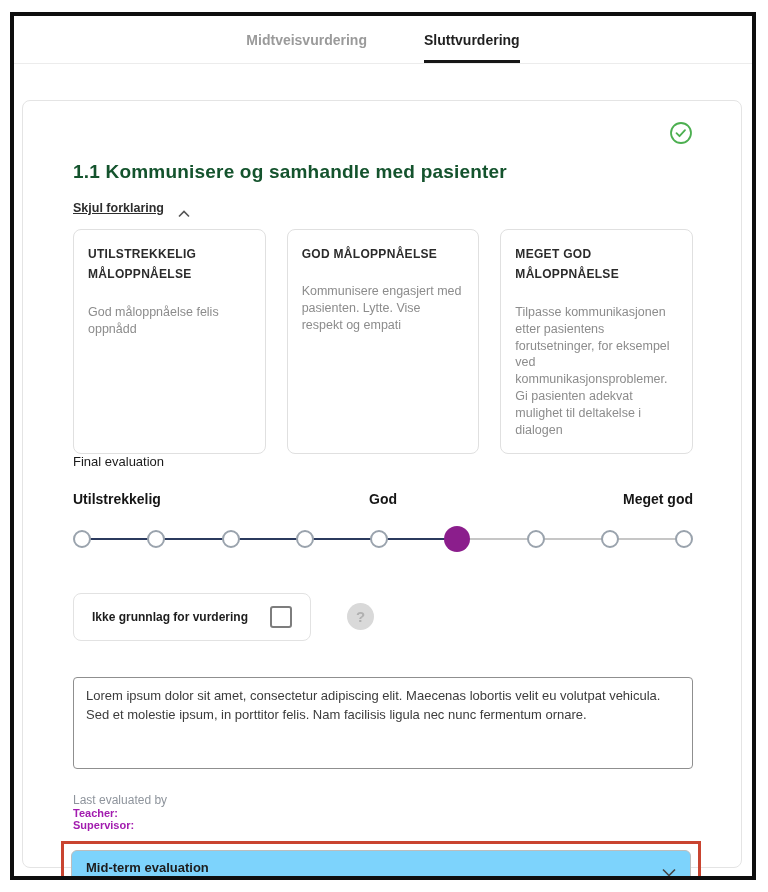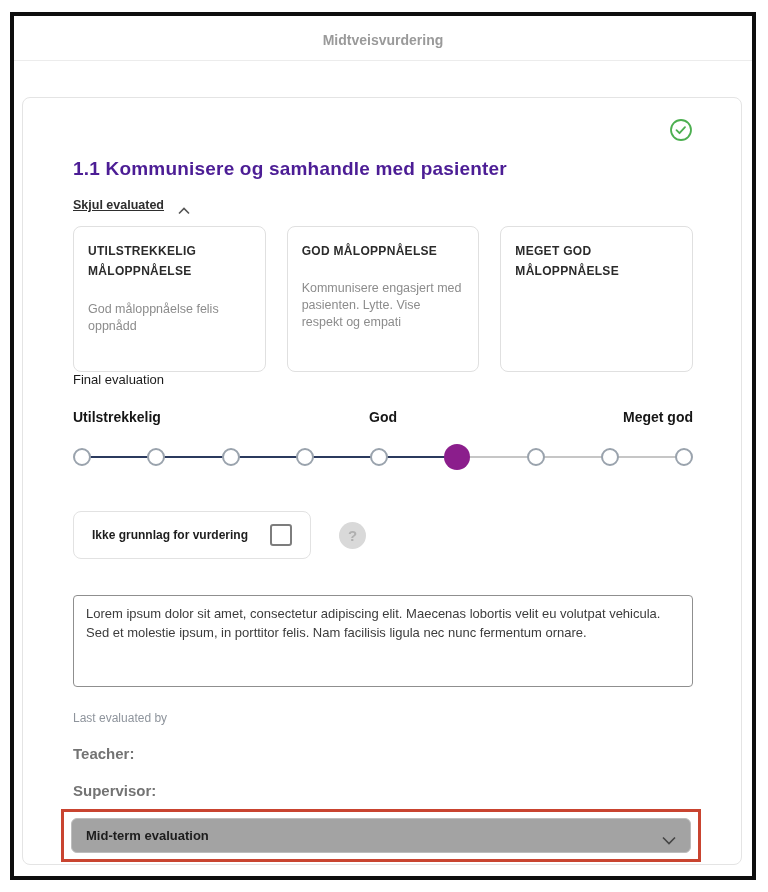--- a/index.html
+++ b/index.html
@@ -10,21 +10,21 @@
   .tabbar { display:flex; justify-content:center; gap:57px; padding-top:16px; border-bottom:1px solid #ececec; }
   .tab { font-size:14px; font-weight:bold; color:#9a9a9a; padding-bottom:12px; cursor:pointer; }
   .tab.active { color:#1f1f1f; border-bottom:3px solid #161616; }
 
   
   .card { margin:36px 10px 8px 8px; border:1px solid #e4e4e4; border-radius:8px; background:#fff; padding:20px 48px 34px 50px; height:768px; }
 
   .status-row { display:flex; justify-content:flex-end; }
   .check-circle { width:24px; height:24px; }
 
-  .section-title { margin-top:16px; font-size:19px; font-weight:bold; color:#4c1d95; letter-spacing:.2px; }
+  .section-title { margin-top:16px; font-size:19px; font-weight:bold; color:#14532d; letter-spacing:.2px; }
 
   .toggle-row { margin-top:18px; display:flex; align-items:center; gap:14px; }
   .toggle-link { font-size:12.5px; font-weight:bold; color:#2e2e2e; text-decoration:underline; cursor:pointer; }
   .chevron-up { width:12px; height:8px; }
 
   
   .levels { margin-top:14px; display:flex; gap:21px; align-items:stretch; }
   .level-card { flex:1; border:1px solid #e0e0e0; border-radius:8px; padding:14px 14px; min-height:146px; background:#fff; }
   .level-title { font-size:12px; font-weight:bold; color:#2b2b2b; line-height:1.7; letter-spacing:.3px; }
   .level-desc { margin-top:19px; font-size:12.5px; color:#8c8c8c; line-height:1.35; }
@@ -37,81 +37,83 @@
 
   .slider { position:relative; margin-top:16px; height:28px; }
   .track { position:absolute; top:13px; height:2px; }
   .track.active { background:#2b3a5e; }
   .track.rest { background:#c6c6c6; }
   .dots { position:absolute; inset:0; display:flex; justify-content:space-between; align-items:center; }
   .dot { width:18px; height:18px; border-radius:50%; background:#fff; border:2px solid #9aa3ad; cursor:pointer; }
   .dot.selected { width:26px; height:26px; background:#8b1e8c; border:none; }
 
   
-  .nobasis-row { margin-top:40px; display:flex; align-items:center; gap:28px; }
+  .nobasis-row { margin-top:40px; display:flex; align-items:center; gap:36px; }
   .nobasis-box { display:flex; align-items:center; gap:22px; border:1px solid #e2e2e2; border-radius:8px; padding:12px 18px; }
   .nobasis-label { font-size:12px; font-weight:bold; color:#1d1d1d; }
   .nobasis-check { width:22px; height:22px; border:2px solid #7d7d7d; border-radius:3px; background:#fff; appearance:none; cursor:pointer; }
   .help-circle { width:27px; height:27px; border-radius:50%; background:#d9d9d9; color:#b0b0b0; font-size:15px; font-weight:bold; display:flex; align-items:center; justify-content:center; cursor:pointer; }
 
   
   .comment { margin-top:36px; width:100%; height:92px; border:1px solid #8f8f8f; border-radius:4px; padding:9px 12px; font-family:"Liberation Sans", sans-serif; font-size:13px; color:#3c3c3c; line-height:1.45; resize:none; }
 
   
   .last-eval { margin-top:20px; font-size:12px; color:#8e949c; }
-  .who { margin-top:20px; font-size:15px; font-weight:bold; color:#737373; }
+  .who { margin-top:0; font-size:11px; font-weight:bold; color:#a21caf; }
 
   
   .dd-highlight { margin:10px -8px 0 -12px; border:3px solid #c94430; padding:6px 7px; }
-  .dd-select { display:flex; align-items:center; justify-content:space-between; background:#a3a3a3; border:1px solid #bdbdbd; border-radius:6px; padding:9px 14px; cursor:pointer; }
+  .dd-select { display:flex; align-items:center; justify-content:space-between; background:#7dd3fc; border:1px solid #bdbdbd; border-radius:6px; padding:9px 14px; cursor:pointer; }
   .dd-label { font-size:13px; font-weight:bold; color:#1d1d1d; }
   .chevron-down { width:14px; height:9px; }
 </style>
 </head>
 <body>
 
 <div class="frame">
 
   <div class="tabbar">
     <div class="tab">Midtveisvurdering</div>
+    <div class="tab active">Sluttvurdering</div>
   </div>
 
   <div class="card">
 
     <div class="status-row">
       <span class="check-circle">
         <svg viewBox="0 0 24 24" width="24" height="24" fill="none" stroke="#4caf50" stroke-width="1.8">
           <circle cx="12" cy="12" r="10"></circle>
           <path d="M7.5 12.2l3 3 5.5-6" stroke-linecap="round" stroke-linejoin="round"></path>
         </svg>
       </span>
     </div>
 
     <h1 class="section-title">1.1 Kommunisere og samhandle med pasienter</h1>
 
     <div class="toggle-row">
-      <span class="toggle-link">Skjul evaluated</span>
+      <span class="toggle-link">Skjul forklaring</span>
       <span class="chevron-up">
         <svg viewBox="0 0 12 8" width="12" height="8" fill="none" stroke="#555" stroke-width="1.6">
           <path d="M1 6.5 L6 1.5 L11 6.5"></path>
         </svg>
       </span>
     </div>
 
     <div class="levels">
       <div class="level-card">
         <div class="level-title">UTILSTREKKELIG MÅLOPPNÅELSE</div>
         <div class="level-desc">God måloppnåelse felis oppnådd</div>
       </div>
       <div class="level-card">
         <div class="level-title">GOD MÅLOPPNÅELSE</div>
         <div class="level-desc">Kommunisere engasjert med pasienten. Lytte. Vise respekt og empati</div>
       </div>
       <div class="level-card">
         <div class="level-title">MEGET GOD MÅLOPPNÅELSE</div>
+        <div class="level-desc">Tilpasse kommunikasjonen etter pasientens forutsetninger, for eksempel ved kommunikasjonsproblemer. Gi pasienten adekvat mulighet til deltakelse i dialogen</div>
       </div>
     </div>
 
     <div class="final-label">Final evaluation</div>
 
     <div class="scale-labels">
       <span class="sl-left">Utilstrekkelig</span>
       <span class="sl-mid">God</span>
       <span class="sl-right">Meget god</span>
     </div>

